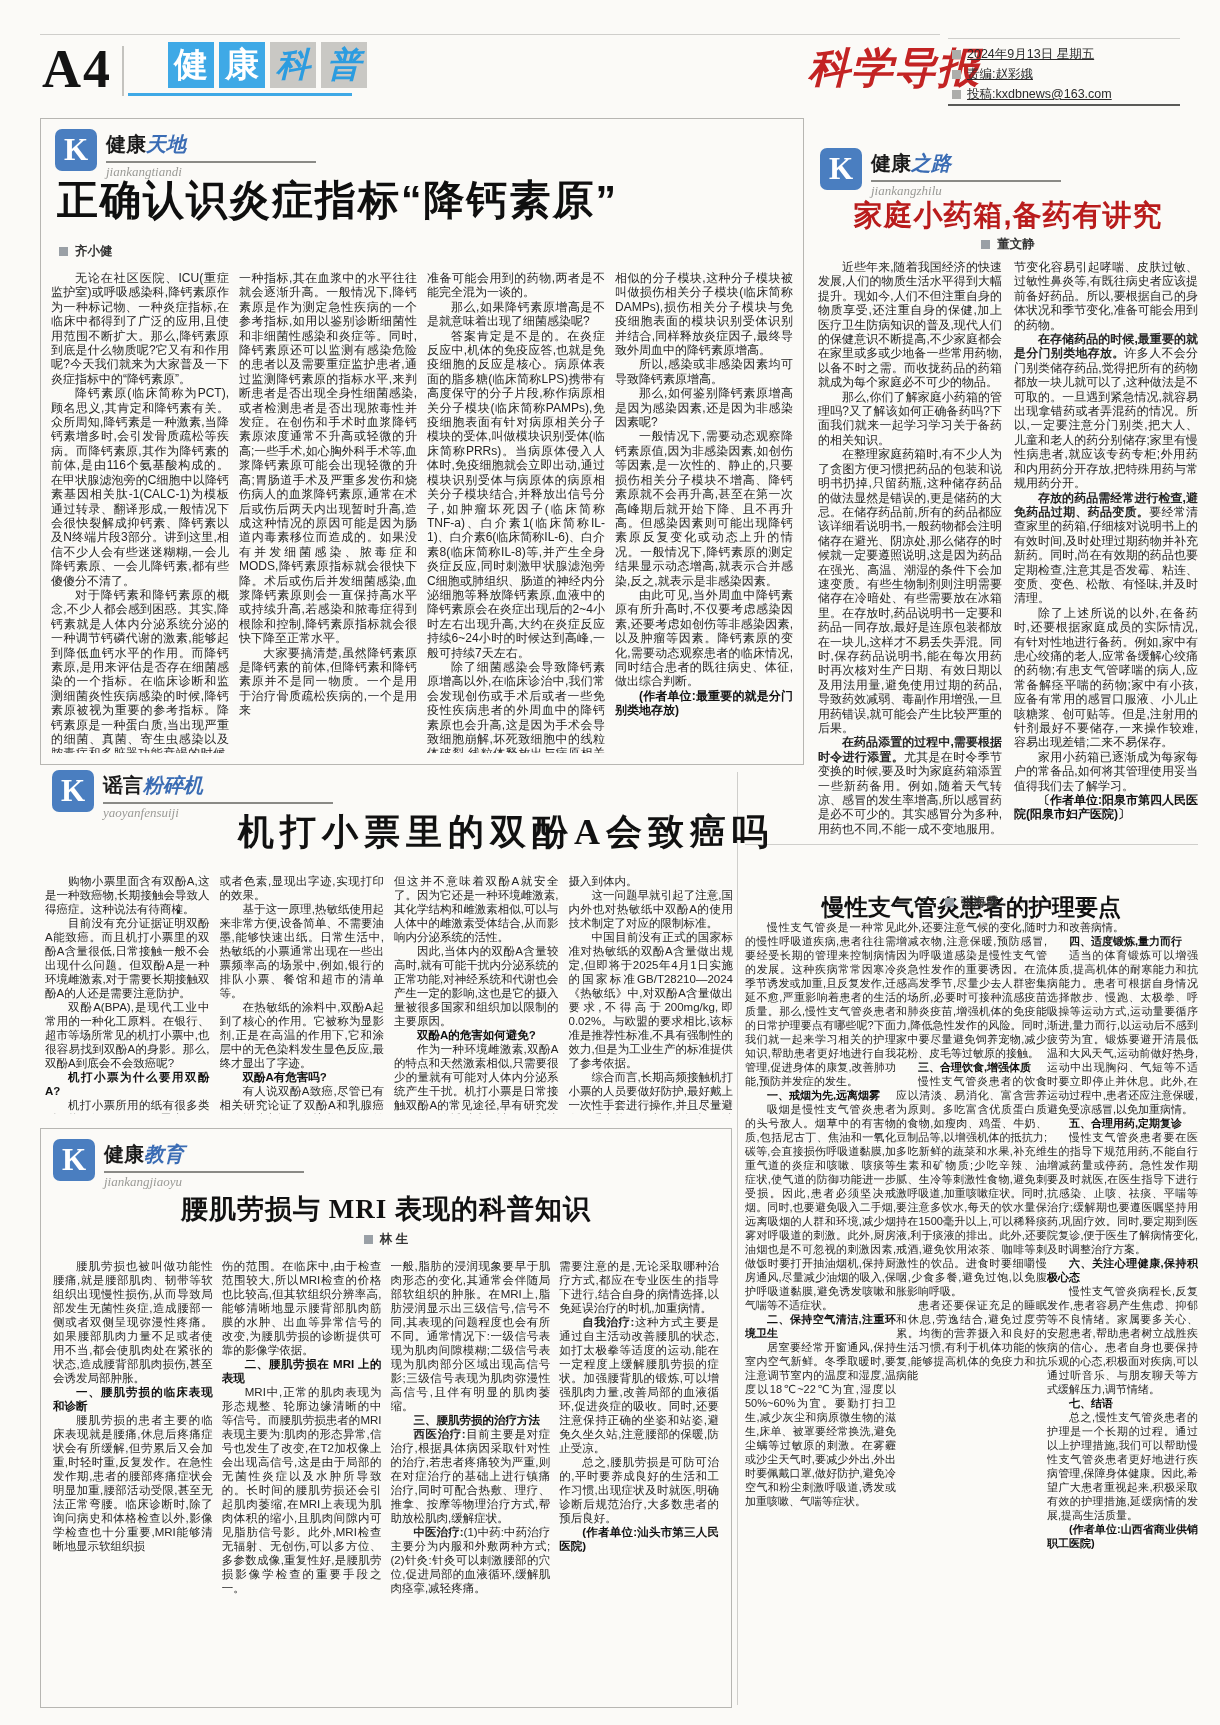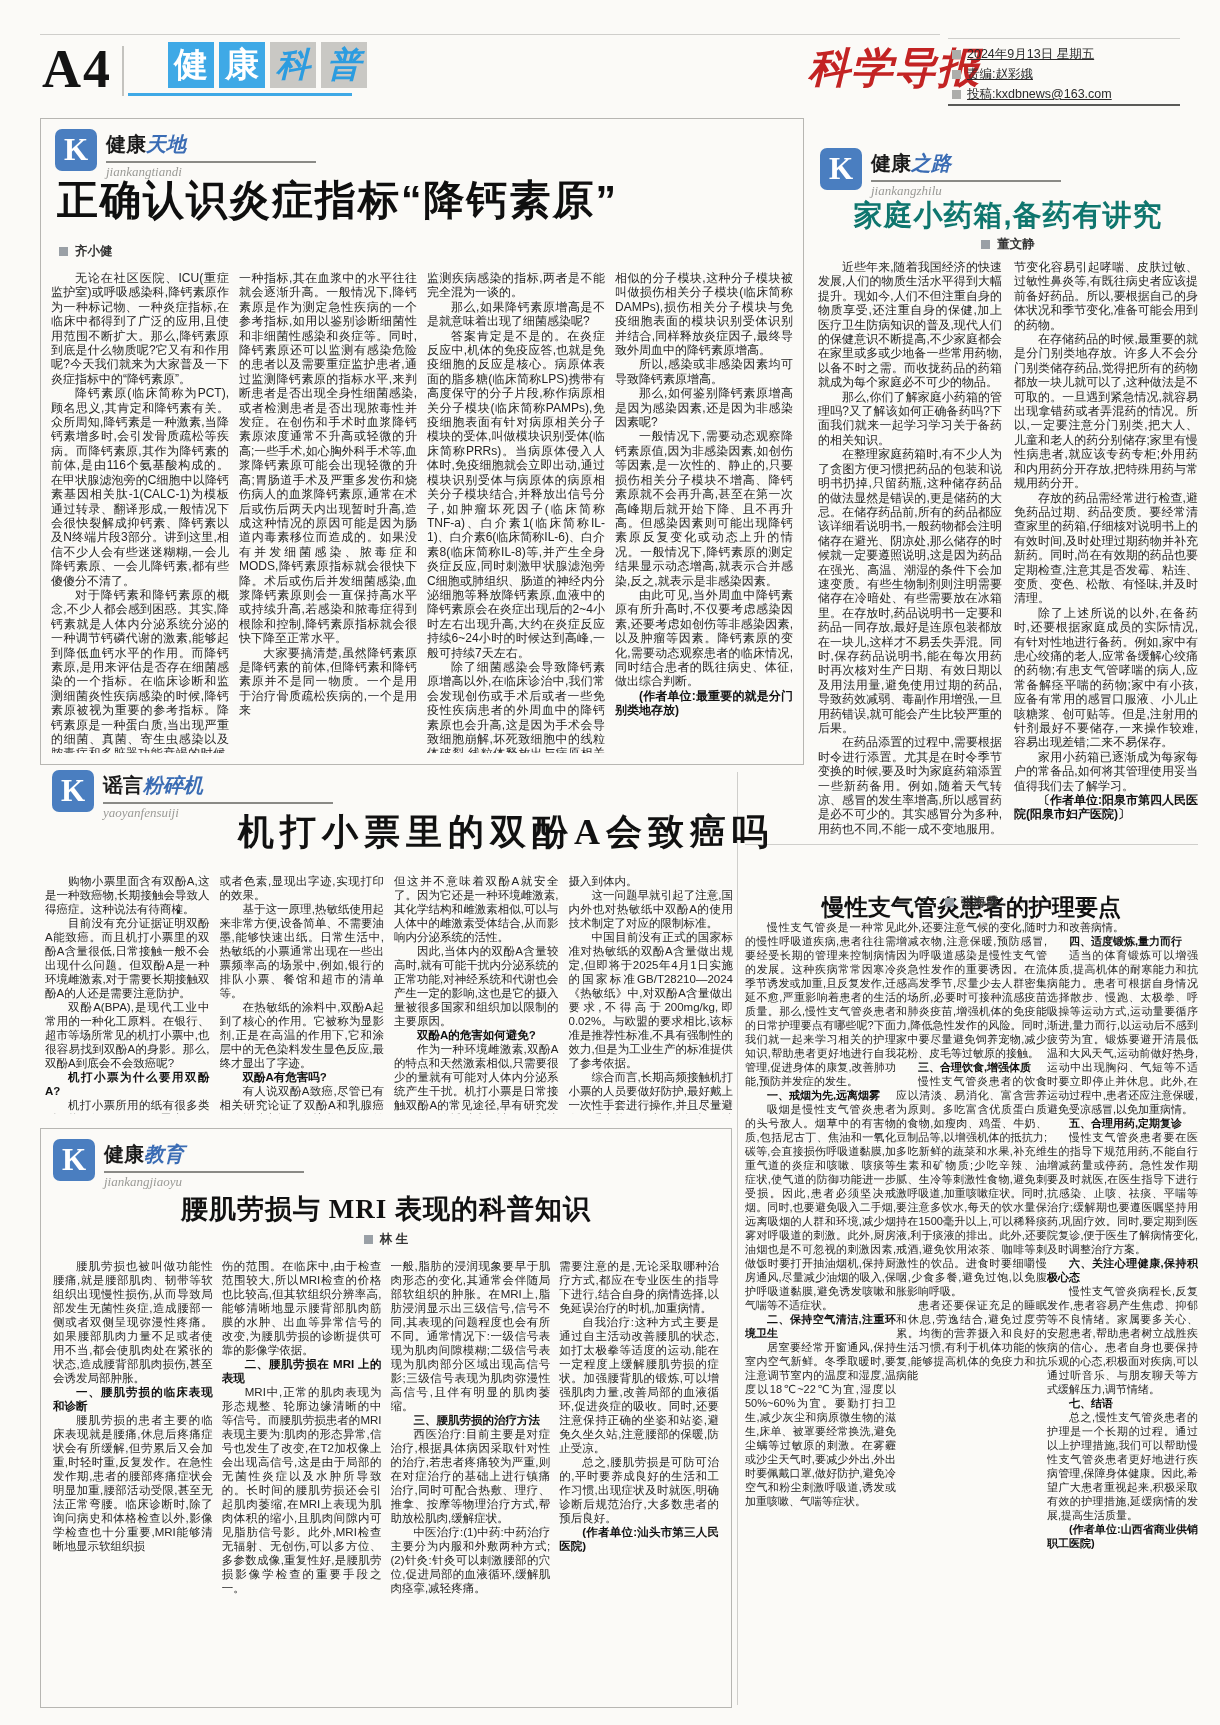--- a/index.html
+++ b/index.html
@@ -31,36 +31,36 @@
     font-family:"Liberation Serif",serif;font-size:31px;font-weight:bold;}
   .badge-body{padding-top:2px;}
   .badge-title{font-size:20px;font-weight:bold;color:#1a1a1a;white-space:nowrap;}
   .badge-title .blue{color:#3a6cb4;font-family:"Liberation Serif",serif;font-style:italic;}
   .badge-rule{height:2px;background:#8a8a86;margin-top:3px;}
   .badge-py{font-family:"Liberation Serif",serif;font-style:italic;color:#9a9a96;font-size:13px;margin-top:1px;}
 
   
   .hl-pct{font-size:41px;font-weight:900;color:#0f0f0f;letter-spacing:2px;white-space:nowrap;}
   .hl-rumor{font-family:"Liberation Serif","DejaVu Serif",serif;font-size:36px;font-weight:900;color:#111;letter-spacing:6px;white-space:nowrap;}
-  .hl-med{font-size:29px;font-weight:900;color:#0f766e;letter-spacing:1px;text-align:center;}
+  .hl-med{font-size:29px;font-weight:900;color:#b91c1c;letter-spacing:1px;text-align:center;}
   .hl-nurse{font-size:23px;font-weight:900;color:#111;text-align:center;}
   .hl-mri{font-family:"Liberation Serif","DejaVu Serif",serif;font-size:27px;font-weight:900;color:#111;text-align:center;letter-spacing:1px;}
   .byline{font-size:12.5px;font-weight:bold;color:#333;display:flex;align-items:center;gap:7px;}
   .byline .sq-bullet{background:#9aa0a6;}
   .byline.center{justify-content:center;}
 
   
   .cols{display:flex;}
   .cols .col{overflow:hidden;}
   .col p{margin:0;text-align:justify;color:#262626;}
   .col .para{text-indent:2em;}
   .col .cont{text-indent:0;}
   .col .sub{text-indent:2em;font-weight:bold;color:#111;}
   .col .attr{text-indent:2em;font-weight:bold;color:#111;}
-  .col b{font-weight:normal;}
+  .col b{font-weight:bold;}
 
   .t12 p{font-size:12px;line-height:14.4px;}
   .t115 p{font-size:11.5px;line-height:14px;}
   .t11 p{font-size:11px;line-height:14px;}
 </style>
 </head>
 <body>
 
 <div class="abs hairline" style="left:40px;top:34px;width:900px;height:1px;"></div>
 <div class="abs page-no" style="left:42px;top:38px;">A4</div>
@@ -107,21 +107,21 @@
       <div class="col" style="flex: 1 1 0%; height: 482px;">
         <p class="para">无论在社区医院、ICU(重症监护室)或呼吸感染科,降钙素原作为一种标记物、一种炎症指标,在临床中都得到了广泛的应用,且使用范围不断扩大。那么,降钙素原到底是什么物质呢?它又有和作用呢?今天我们就来为大家普及一下炎症指标中的“降钙素原”。</p>
         <p class="para">降钙素原(临床简称为PCT),顾名思义,其肯定和降钙素有关。众所周知,降钙素是一种激素,当降钙素增多时,会引发骨质疏松等疾病。而降钙素原,其作为降钙素的前体,是由116个氨基酸构成的。在甲状腺滤泡旁的C细胞中以降钙素基因相关肽-1(CALC-1)为模板通过转录、翻译形成,一般情况下会很快裂解成抑钙素、降钙素以及N终端片段3部分。讲到这里,相信不少人会有些迷迷糊糊,一会儿降钙素原、一会儿降钙素,都有些傻傻分不清了。</p>
         <p class="para">对于降钙素和降钙素原的概念,不少人都会感到困惑。其实,降钙素就是人体内分泌系统分泌的一种调节钙磷代谢的激素,能够起到降低血钙水平的作用。而降钙素原,是用来评估是否存在细菌感染的一个指标。在临床诊断和监测细菌炎性疾病感染的时候,降钙素原被视为重要的参考指标。降钙素原是一种蛋白质,当出现严重的细菌、真菌、寄生虫感染以及脓毒症和多脏器功能衰竭的时候,降钙素原作为</p>
       </div>
       <div class="col" style="flex: 1 1 0%; height: 482px;">
         <p class="cont">一种指标,其在血浆中的水平往往就会逐渐升高。一般情况下,降钙素原是作为测定急性疾病的一个参考指标,如用以鉴别诊断细菌性和非细菌性感染和炎症等。同时,降钙素原还可以监测有感染危险的患者以及需要重症监护患者,通过监测降钙素原的指标水平,来判断患者是否出现全身性细菌感染,或者检测患者是否出现脓毒性并发症。在创伤和手术时血浆降钙素原浓度通常不升高或轻微的升高;一些手术,如心胸外科手术等,血浆降钙素原可能会出现轻微的升高;胃肠道手术及严重多发伤和烧伤病人的血浆降钙素原,通常在术后或伤后两天内出现暂时升高,造成这种情况的原因可能是因为肠道内毒素移位而造成的。如果没有并发细菌感染、脓毒症和MODS,降钙素原指标就会很快下降。术后或伤后并发细菌感染,血浆降钙素原则会一直保持高水平或持续升高,若感染和脓毒症得到根除和控制,降钙素原指标就会很快下降至正常水平。</p>
         <p class="para">大家要搞清楚,虽然降钙素原是降钙素的前体,但降钙素和降钙素原并不是同一物质。一个是用于治疗骨质疏松疾病的,一个是用来</p>
       </div>
       <div class="col" style="flex: 1 1 0%; height: 482px;">
-        <p class="cont">监测疾病感染的指标,两者是不能完全混为一谈的。</p>
+        <p class="cont">准备可能会用到的药物,两者是不能完全混为一谈的。</p>
         <p class="para">那么,如果降钙素原增高是不是就意味着出现了细菌感染呢?</p>
         <p class="para">答案肯定是不是的。在炎症反应中,机体的免疫应答,也就是免疫细胞的反应是核心。病原体表面的脂多糖(临床简称LPS)携带有高度保守的分子片段,称作病原相关分子模块(临床简称PAMPs),免疫细胞表面有针对病原相关分子模块的受体,叫做模块识别受体(临床简称PRRs)。当病原体侵入人体时,免疫细胞就会立即出动,通过模块识别受体与病原体的病原相关分子模块结合,并释放出信号分子,如肿瘤坏死因子(临床简称TNF-a)、白介素1(临床简称IL-1)、白介素6(临床简称IL-6)、白介素8(临床简称IL-8)等,并产生全身炎症反应,同时刺激甲状腺滤泡旁C细胞或肺组织、肠道的神经内分泌细胞等释放降钙素原,血液中的降钙素原会在炎症出现后的2~4小时左右出现升高,大约在炎症反应持续6~24小时的时候达到高峰,一般可持续7天左右。</p>
         <p class="para">除了细菌感染会导致降钙素原增高以外,在临床诊治中,我们常会发现创伤或手术后或者一些免疫性疾病患者的外周血中的降钙素原也会升高,这是因为手术会导致细胞崩解,坏死致细胞中的线粒体破裂,线粒体释放出与病原相关分子模块</p>
       </div>
       <div class="col" style="flex: 1 1 0%; height: 482px;">
         <p class="cont">相似的分子模块,这种分子模块被叫做损伤相关分子模块(临床简称DAMPs),损伤相关分子模块与免疫细胞表面的模块识别受体识别并结合,同样释放炎症因子,最终导致外周血中的降钙素原增高。</p>
         <p class="para">所以,感染或非感染因素均可导致降钙素原增高。</p>
         <p class="para">那么,如何鉴别降钙素原增高是因为感染因素,还是因为非感染因素呢?</p>
         <p class="para">一般情况下,需要动态观察降钙素原值,因为非感染因素,如创伤等因素,是一次性的、静止的,只要损伤相关分子模块不增高、降钙素原就不会再升高,甚至在第一次高峰期后就开始下降、且不再升高。但感染因素则可能出现降钙素原反复变化或动态上升的情况。一般情况下,降钙素原的测定结果显示动态增高,就表示合并感染,反之,就表示是非感染因素。</p>
         <p class="para">由此可见,当外周血中降钙素原有所升高时,不仅要考虑感染因素,还要考虑如创伤等非感染因素,以及肿瘤等因素。降钙素原的变化,需要动态观察患者的临床情况,同时结合患者的既往病史、体征,做出综合判断。</p>

